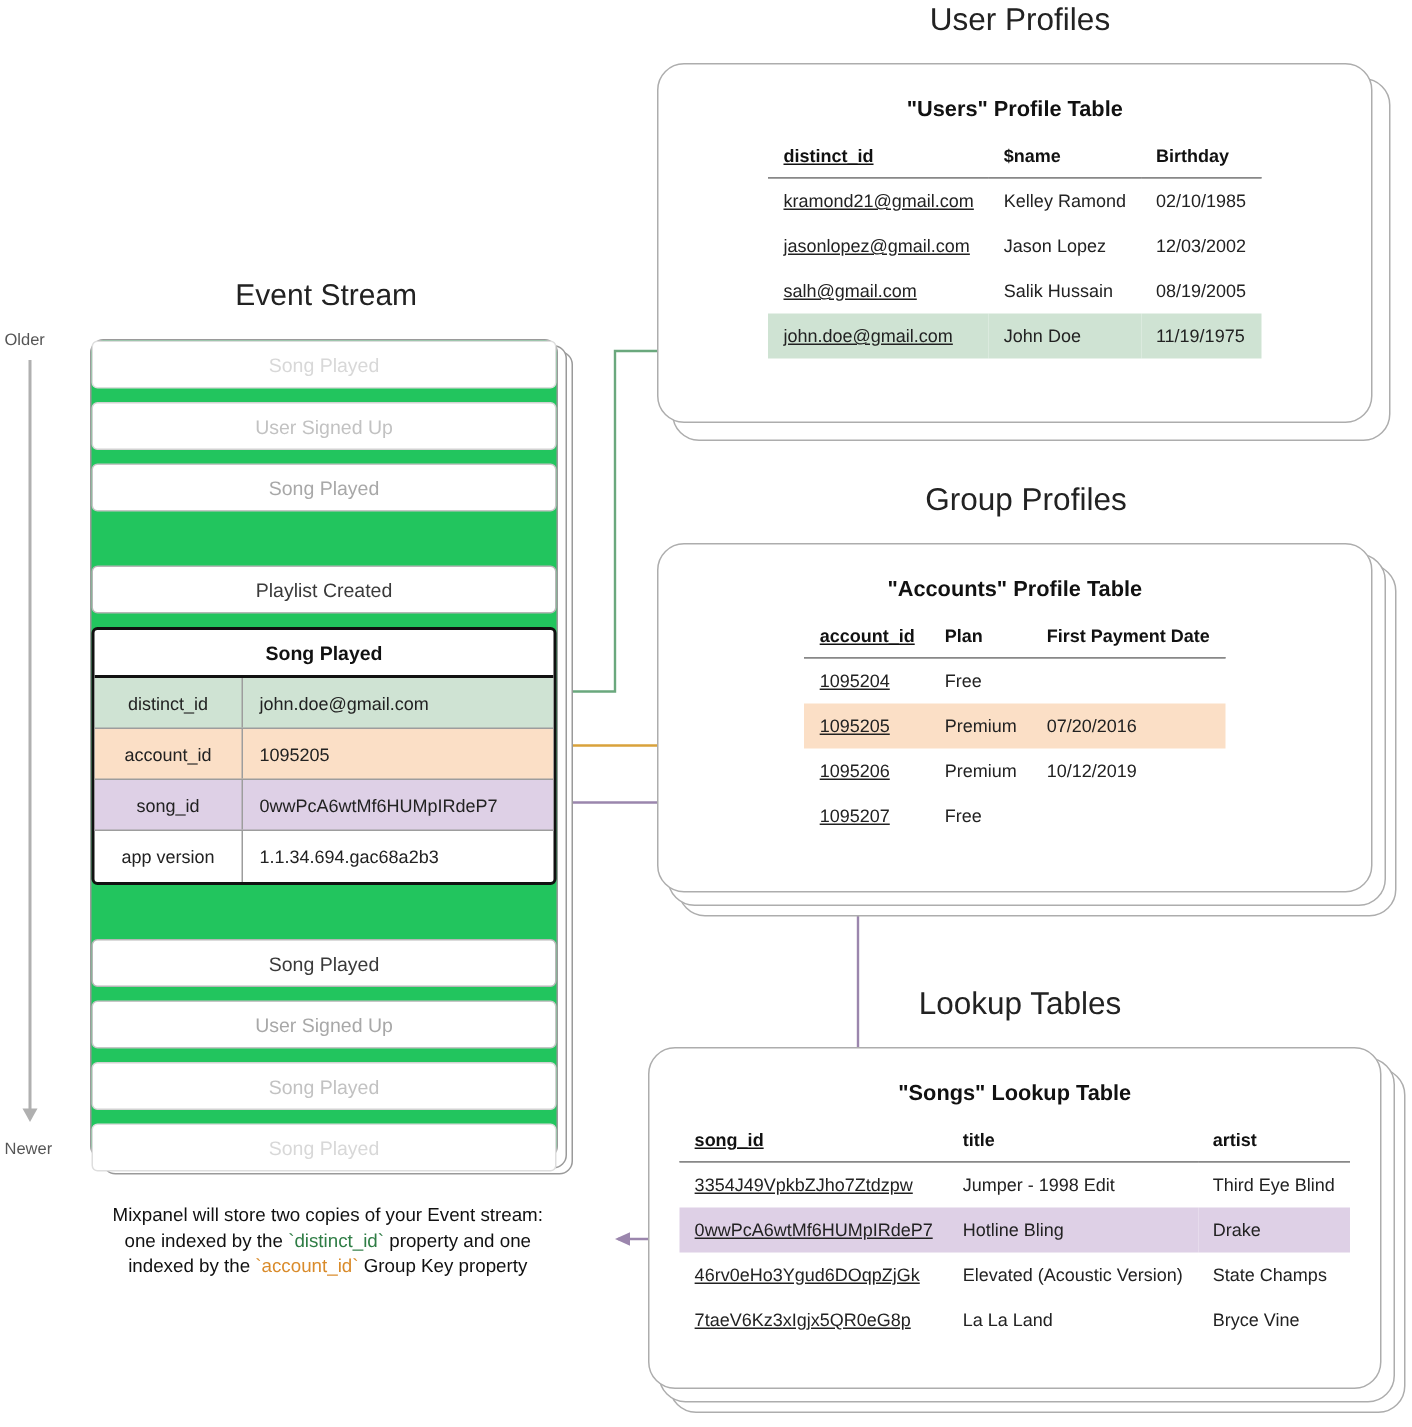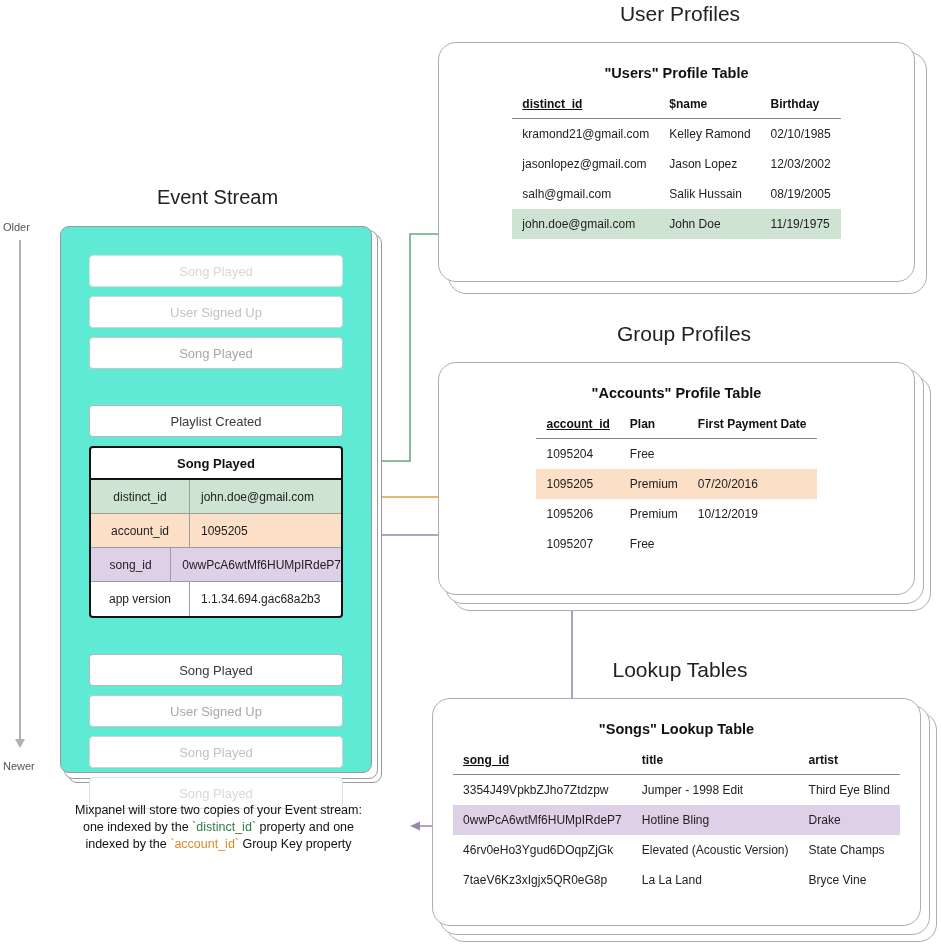--- a/index.html
+++ b/index.html
@@ -84,23 +84,23 @@
   }
   .stream-shadow.s1 { left: 8px; top: 8px; width: 312px; height: 547px; }
   .stream-shadow.s2 { left: 4px; top: 4px; width: 312px; height: 547px; }
   .stream-box {
     position: absolute;
     left: 0; top: 0;
     width: 312px;
     height: 547px;
     border: 1.5px solid #9a9a9a;
     border-radius: 9px;
-    background: #5eead4;
+    background: #22c55e;
     box-sizing: border-box;
-    padding: 28px;
+    padding: 0;
   }
   .event-row {
     height: 32px;
     border: 1px solid #b7b7b7;
     border-radius: 4px;
     margin-bottom: 9px;
     display: flex;
     align-items: center;
     justify-content: center;
     font-size: 13px;
@@ -210,21 +210,21 @@
     border-bottom: 1px solid #888;
     white-space: nowrap;
   }
   table.dt th.u { text-decoration: underline; }
   table.dt td {
     padding: 8px 10px;
     color: #222;
     white-space: nowrap;
     vertical-align: middle;
   }
-  table.dt td.key { }
+  table.dt td.key { text-decoration: underline; }
   tr.row-hl-green  td { background: #cfe3d3; }
   tr.row-hl-orange td { background: #fbdfc6; }
   tr.row-hl-purple td { background: #ded0e6; }
 </style>
 </head>
 <body>
 
 <div class="canvas">
 
   <svg class="connectors" viewBox="0 0 941 951">

